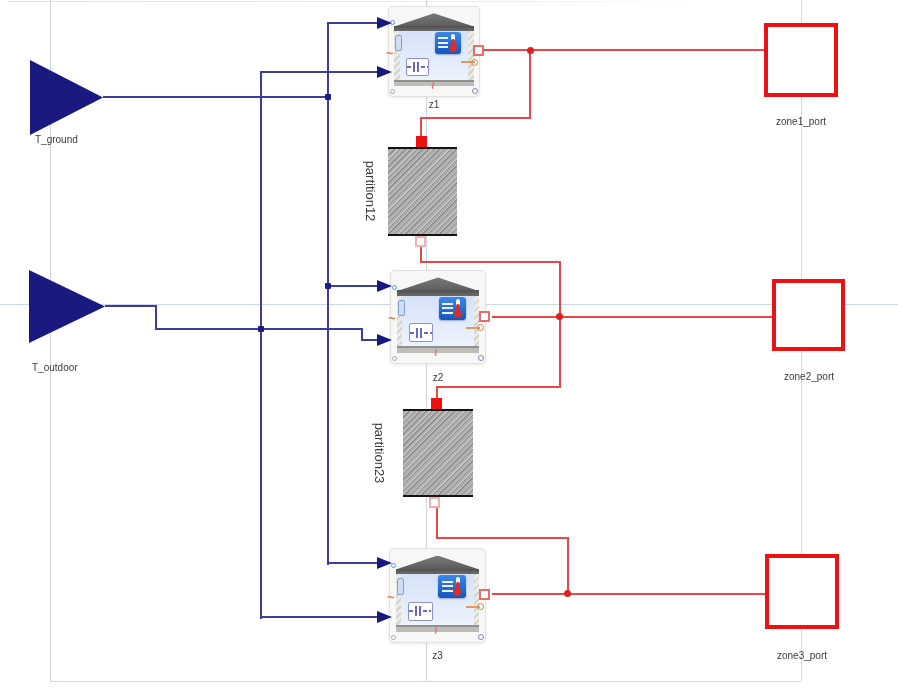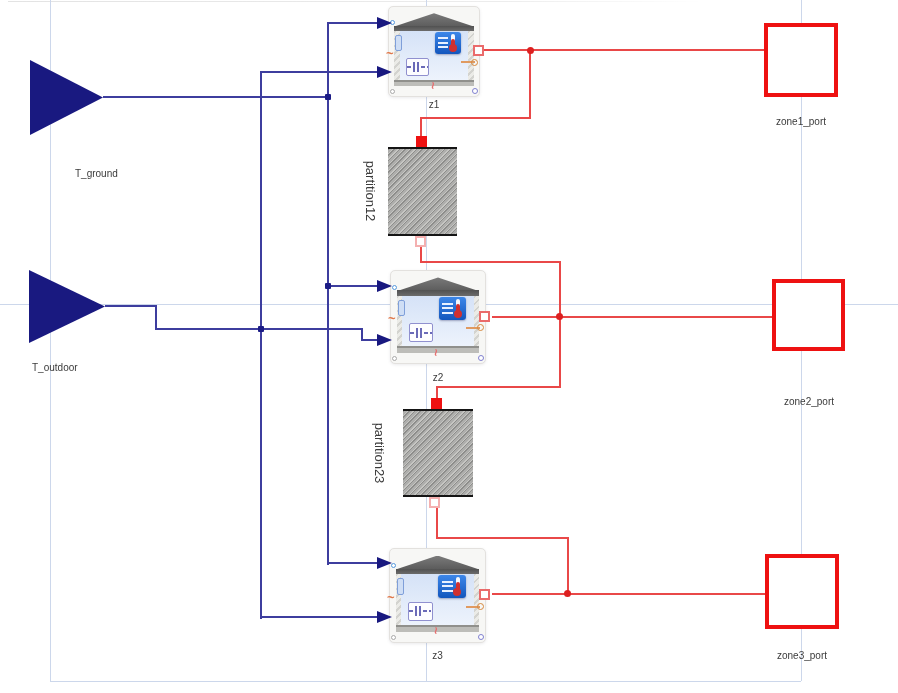--- a/index.html
+++ b/index.html
@@ -136,21 +136,21 @@
   <div class="rline" style="left:436px;top:507px;width:2px;height:32px;"></div>
   <div class="rline" style="left:436px;top:537px;width:133px;height:2px;"></div>
   <div class="rline" style="left:567px;top:537px;width:2px;height:58px;"></div>
   <div class="rline" style="left:492px;top:593px;width:273px;height:2px;"></div>
 
   <div class="rdot" style="left:527px;top:47px;"></div>
   <div class="rdot" style="left:556px;top:313px;"></div>
   <div class="rdot" style="left:564px;top:590px;"></div>
 
   <div class="srctri" style="left:30px;top:60px;width:73px;height:75px;"></div>
-  <div class="lbl" style="left:35px;top:168px;margin-left:40px;">T_ground</div>
+  <div class="lbl" style="left:35px;top:134px;">T_ground</div>
 
   <div class="srctri" style="left:29px;top:270px;width:76px;height:73px;"></div>
   <div class="lbl" style="left:32px;top:362px;">T_outdoor</div>
 
   <div class="house" style="left:388px;top:6px;width:92px;height:91px;">
     <div class="roofpeak"></div>
     <div class="roofband"></div>
     <div class="wall l"></div>
     <div class="wall r"></div>
     <div class="interior"></div>
@@ -257,18 +257,18 @@
     <div class="oline"></div>
     <div class="ocrc"></div>
     <div class="rport"></div>
   </div>
   <div class="lbl ctr" style="left:389px;top:650px;width:97px;">z3</div>
 
   <div class="zoneport" style="left:764px;top:23px;width:74px;height:74px;"></div>
   <div class="lbl ctr" style="left:751px;top:116px;width:100px;">zone1_port</div>
 
   <div class="zoneport" style="left:772px;top:279px;width:73px;height:72px;"></div>
-  <div class="lbl ctr" style="left:759px;top:371px;width:100px;margin-top:25px;">zone2_port</div>
+  <div class="lbl ctr" style="left:759px;top:371px;width:100px;">zone2_port</div>
 
   <div class="zoneport" style="left:765px;top:554px;width:74px;height:75px;"></div>
   <div class="lbl ctr" style="left:752px;top:650px;width:100px;">zone3_port</div>
 
 </div>
 
 </body></html>

